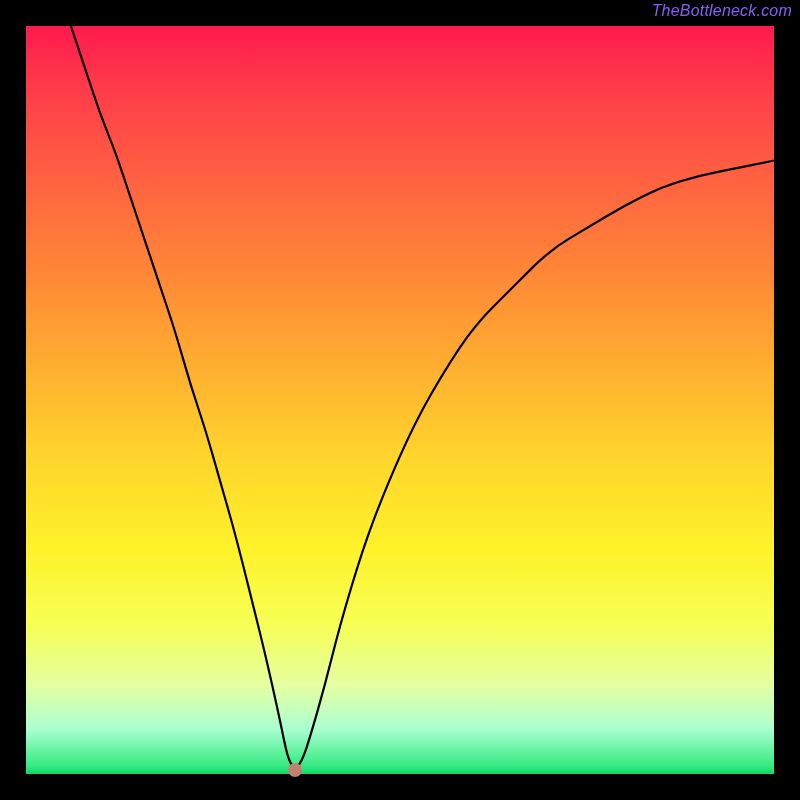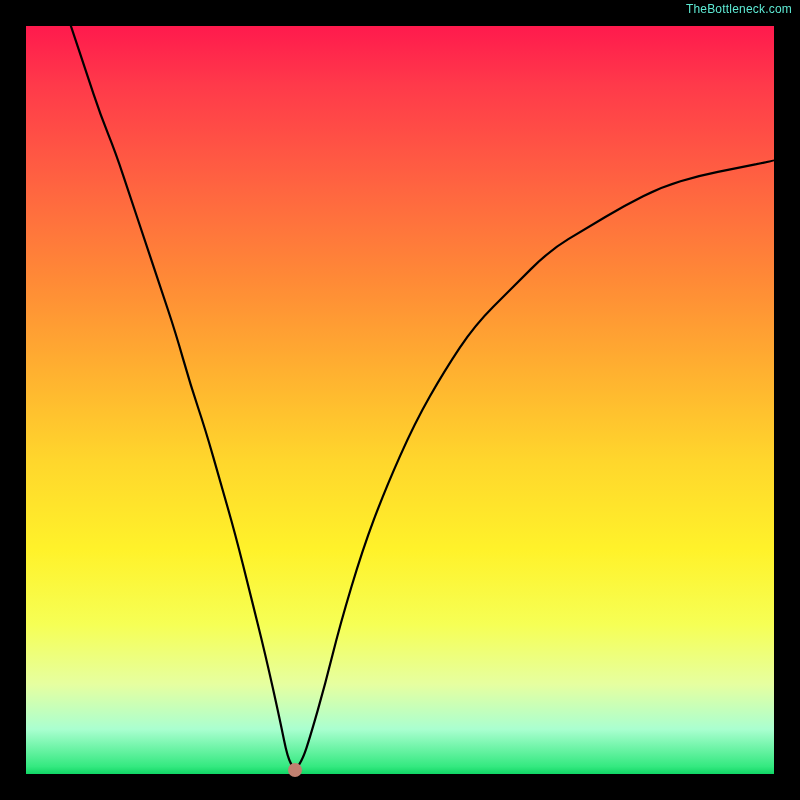--- a/index.html
+++ b/index.html
@@ -38,24 +38,25 @@
       #e6ffa0 88%,
       #aaffd0 94%,
       #34e980 99%,
       #10d665 100%
     );
   }
   .watermark {
     position: absolute;
     top: 2px;
     right: 8px;
-    color: #5eead4;
-    font-size: 12px;
+    color: #8b5cf6;
+    font-size: 16px;
     letter-spacing: 0.2px;
     user-select: none;
+    font-style: italic;
   }
   .curve {
     position: absolute;
     left: 0;
     top: 0;
     pointer-events: none;
   }
   .dot {
     position: absolute;
     width: 14px;

